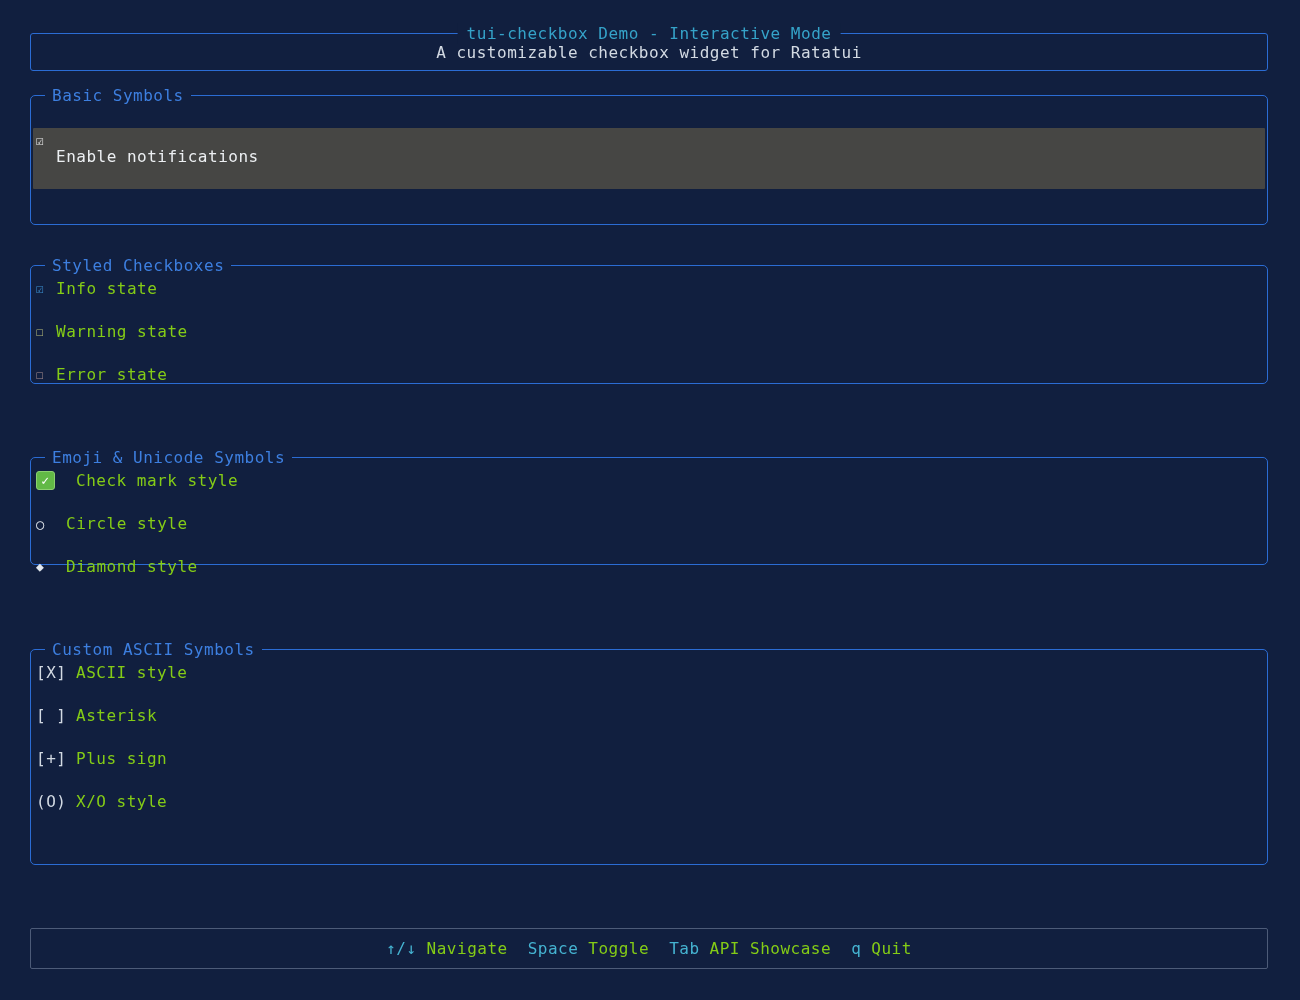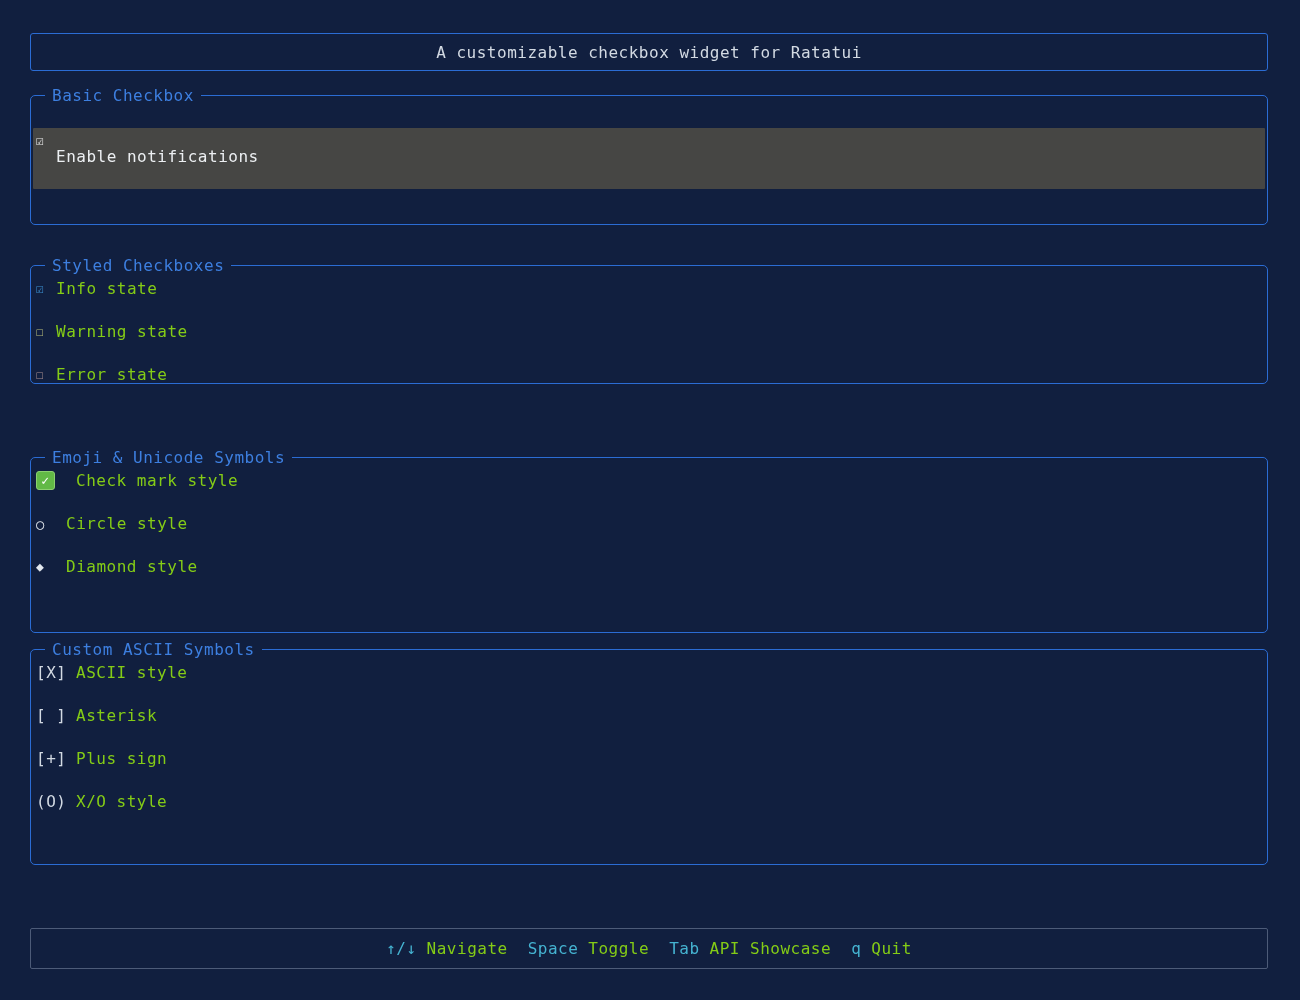--- a/index.html
+++ b/index.html
@@ -43,21 +43,21 @@
     white-space: nowrap;
   }
   #header-subtitle {
     width: 100%; height: 100%;
     display: flex; align-items: center; justify-content: center;
     color: #d3dae3;
   }
   
   #basic-box  { top: 95px;  height: 130px; }
   #styled-box { top: 265px; height: 119px; }
-  #emoji-box  { top: 457px; height: 176px; }
+  #emoji-box  { top: 457px; height: 108px; }
   #ascii-box  { top: 649px; height: 216px; }
 
   .rows { position: absolute; inset: 0; padding: 12px 0 0 5px; }
   .row {
     display: flex; align-items: center;
     height: 21px; margin-bottom: 22px;
     white-space: pre;
   }
   .glyph { display: inline-block; }
   .gw-20 { min-width: 20px; }
@@ -105,25 +105,26 @@
   }
   .hints { display: flex; gap: 20px; white-space: pre; }
   .hint { display: flex; gap: 10px; }
   .hint .key { color: #45b3d1; }
   .hint .action { color: #84cc16; }
 </style>
 </head>
 <body>
 
 <div class="box" id="header-box">
+  <span id="header-title">tui-checkbox Demo - Interactive Mode</span>
   <div id="header-subtitle">A customizable checkbox widget for Ratatui</div>
 </div>
 
 <div class="box" id="basic-box">
-  <span class="box-label">Basic Checkbox</span>
+  <span class="box-label">Basic Symbols</span>
   <div id="basic-highlight">
     <div class="row">
       <span class="glyph gw-20 glyph-check-white">☑</span>
       <span class="label">Enable notifications</span>
     </div>
   </div>
 </div>
 
 <div class="box" id="styled-box">
   <span class="box-label">Styled Checkboxes</span>

